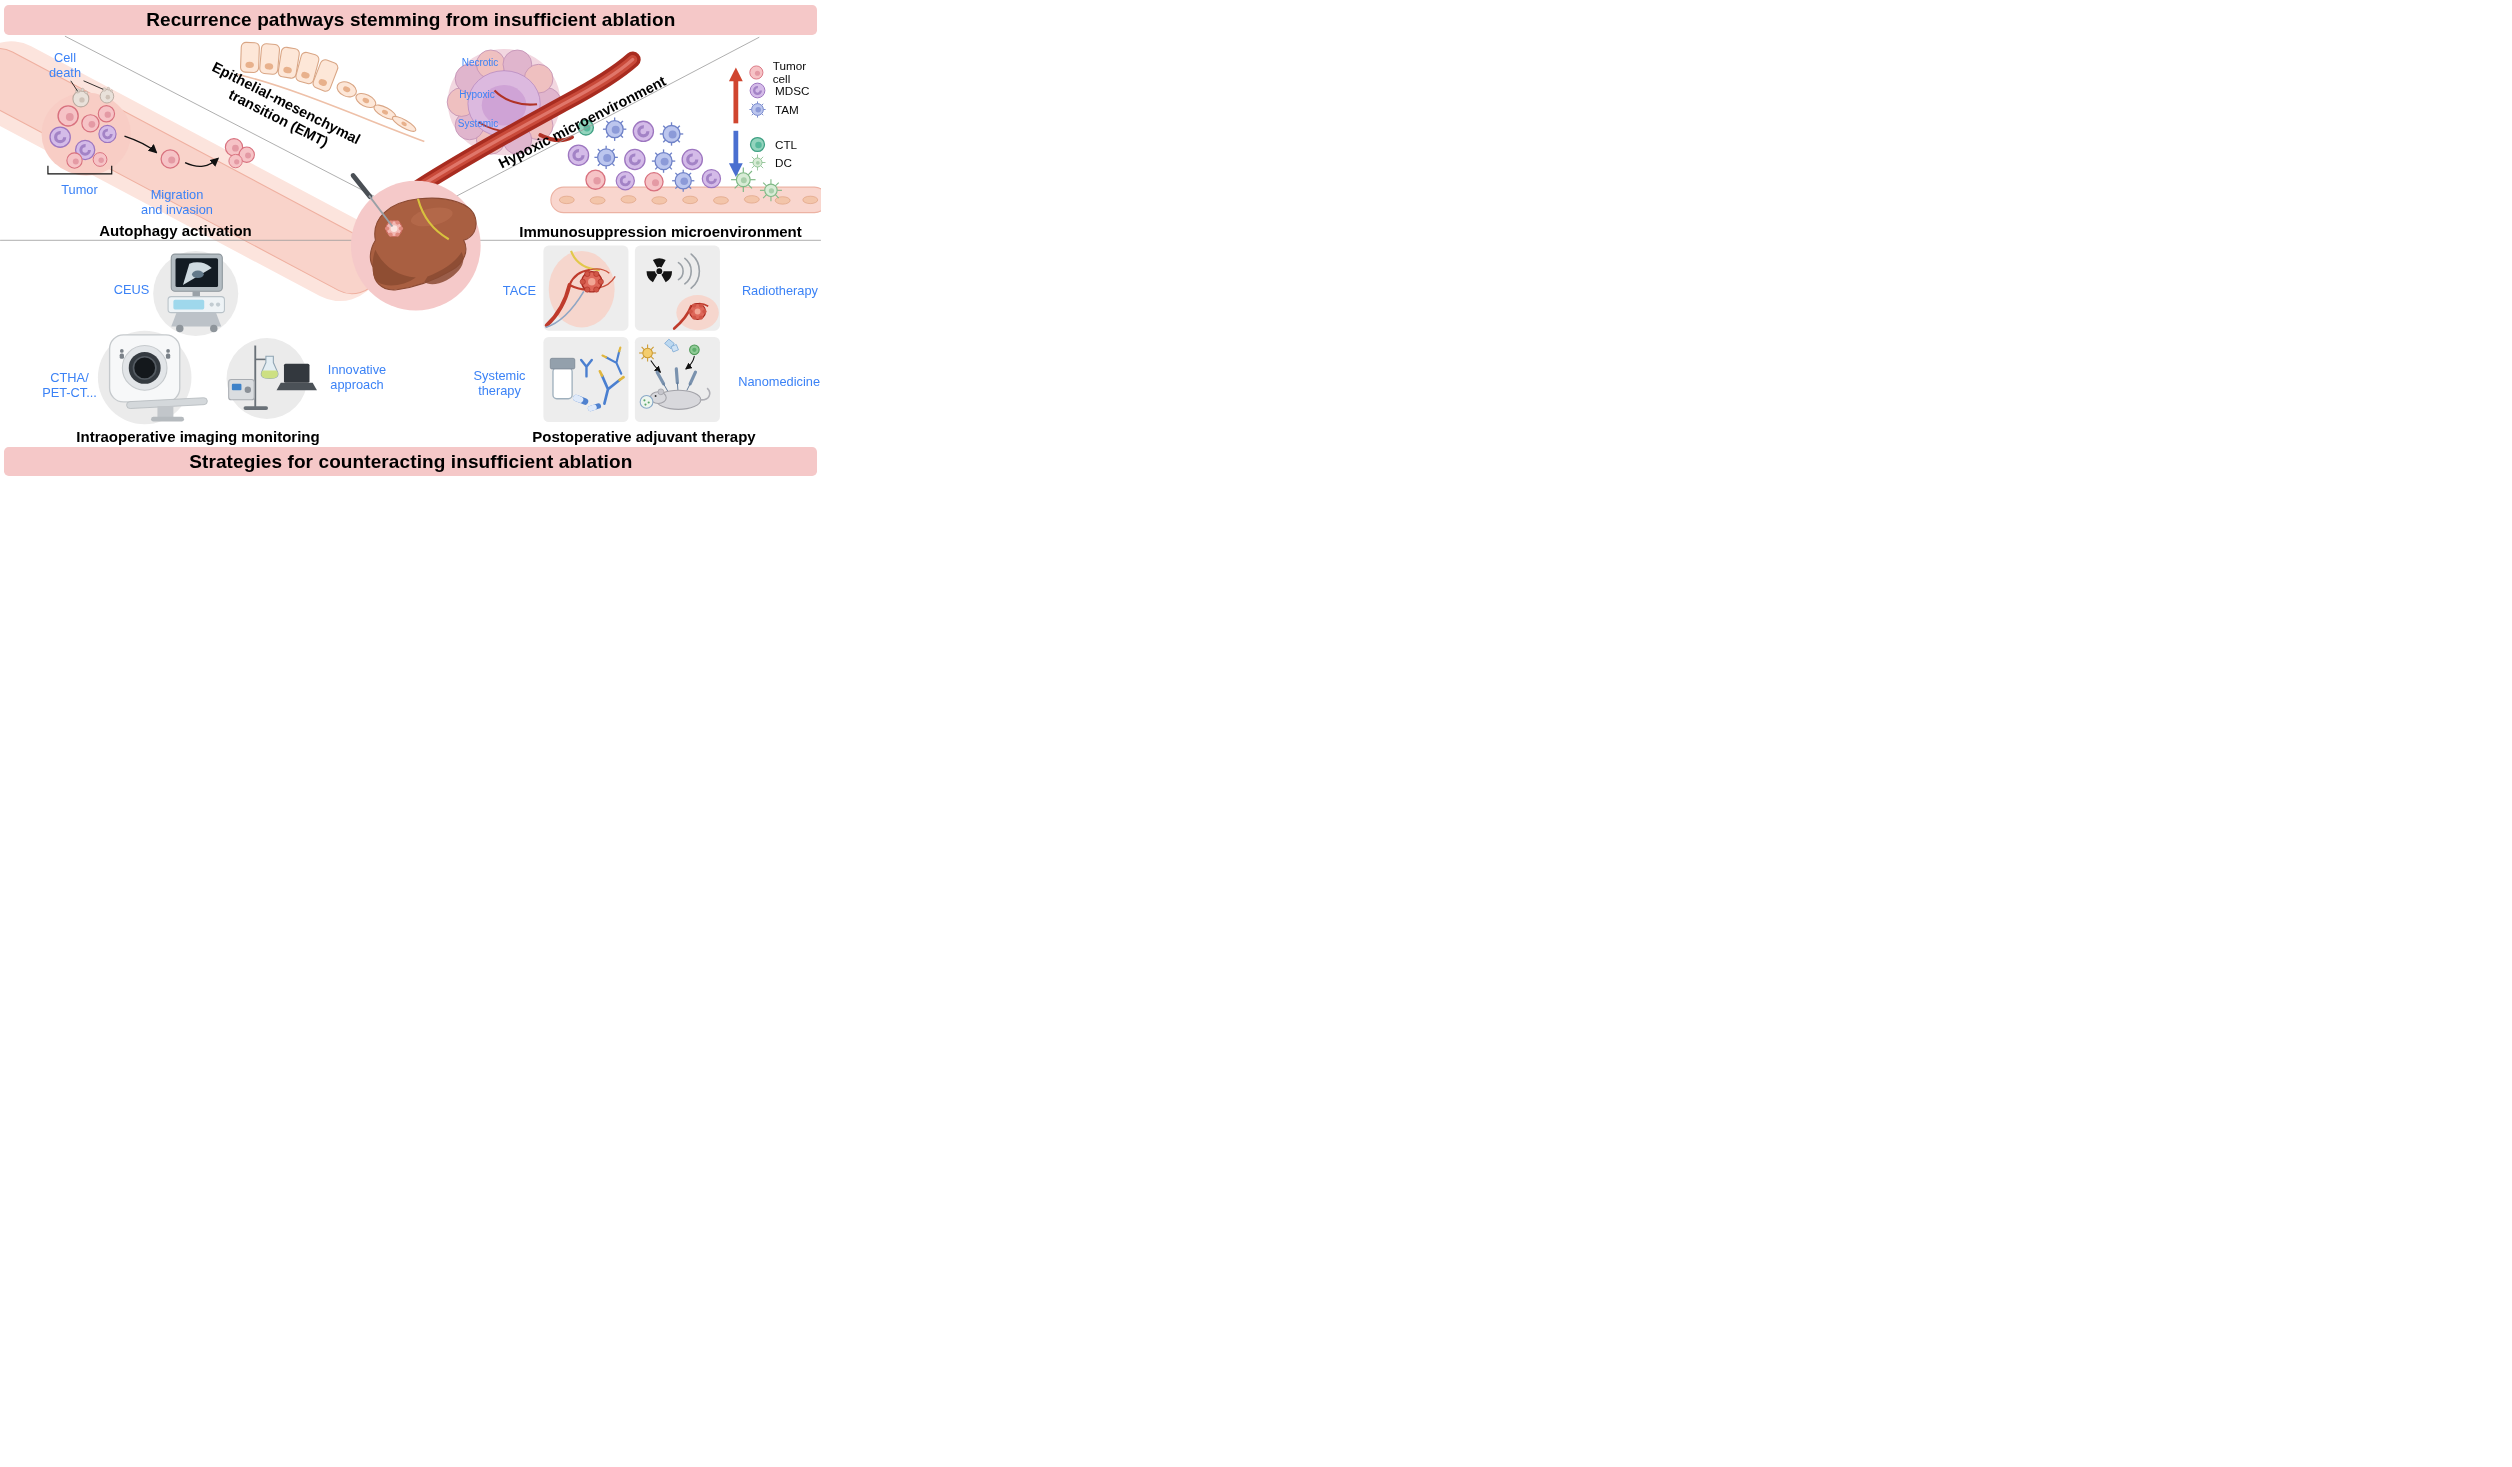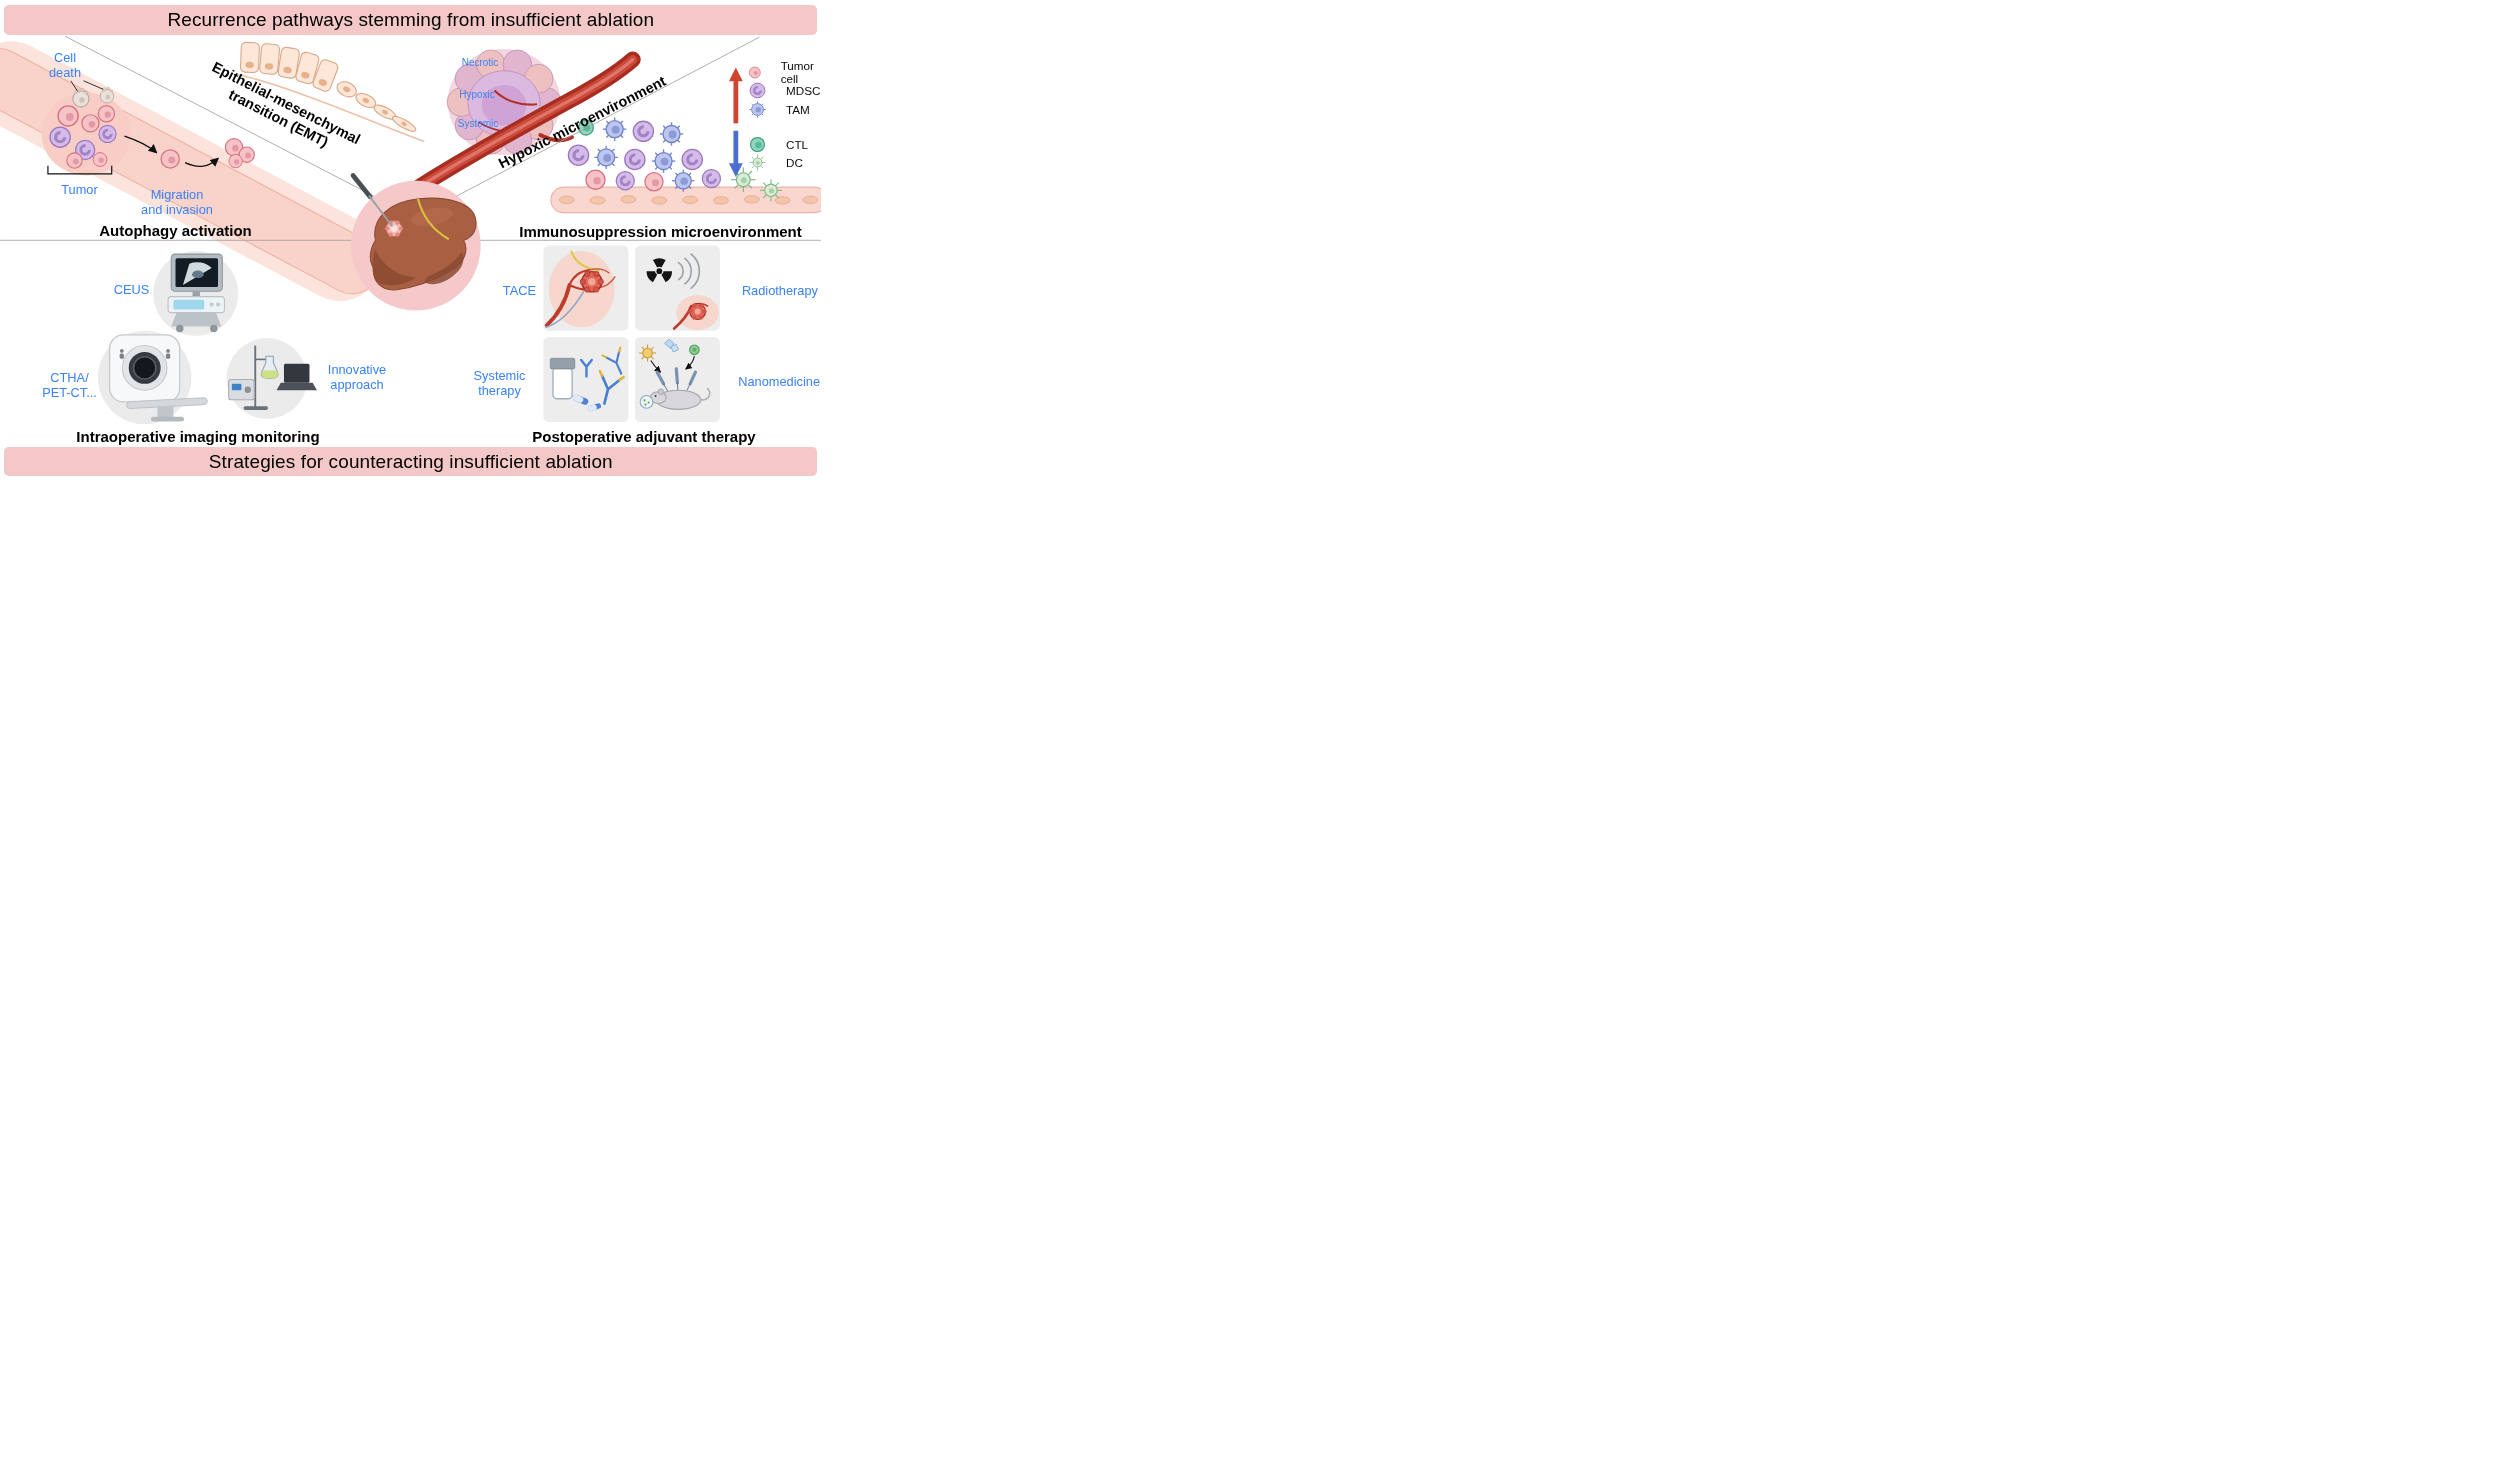--- a/index.html
+++ b/index.html
@@ -2,32 +2,32 @@
 <html style="font-size:8.5px"><head>
 <meta charset="utf-8">
 <style>
   *{margin:0;padding:0;box-sizing:border-box}
   html,body{background:#ffffff}
   body{font-family:"Liberation Sans",sans-serif;color:#0a0a0a}
   .page{position:relative;width:821px;height:479px;background:#ffffff;overflow:hidden}
   .art{position:absolute;left:0;top:0}
   .banner{position:absolute;left:4.3px;width:813px;background:#f5c8c8;border-radius:4.8px;
           display:flex;align-items:center;justify-content:center;
-          font-weight:400;font-size:19px;color:#000;letter-spacing:0.1px}
+          font-weight:700;font-size:19px;color:#000;letter-spacing:0.1px}
   .banner.top{top:5.3px;height:30px}
   .banner.bottom{top:447px;height:29px}
   .lbl{position:absolute;font-size:12.8px;line-height:1.2;text-align:center;white-space:pre-line;color:#3b82f6}
   .lbl.sm{font-size:10px}
   .lbl.right{text-align:right}
   .lbl.left{text-align:right}
   .title{position:absolute;font-size:15px;font-weight:700;text-align:center;white-space:pre-line;color:#000;line-height:1.2}
   .rot-emt{transform:rotate(27deg);transform-origin:center center;font-size:14.4px}
   .rot-hyp{transform:rotate(-27deg);transform-origin:center center;white-space:nowrap;font-size:14.4px}
   .legend{position:absolute;left:747px;top:63px;display:flex;flex-direction:column}
-  .legend-row{display:flex;align-items:center;gap:18px;height:18.6px}
+  .legend-row{display:flex;align-items:center;gap:7px;height:18.6px}
   .legend-row.gap{margin-top:16px}
   .legend-label{font-size:11.7px;color:#0a0a0a}
 </style>
 </head>
 <body>
 
 <div class="page">
 
   <svg class="art" width="821" height="479" viewBox="0 0 1544 901">
     <defs>

